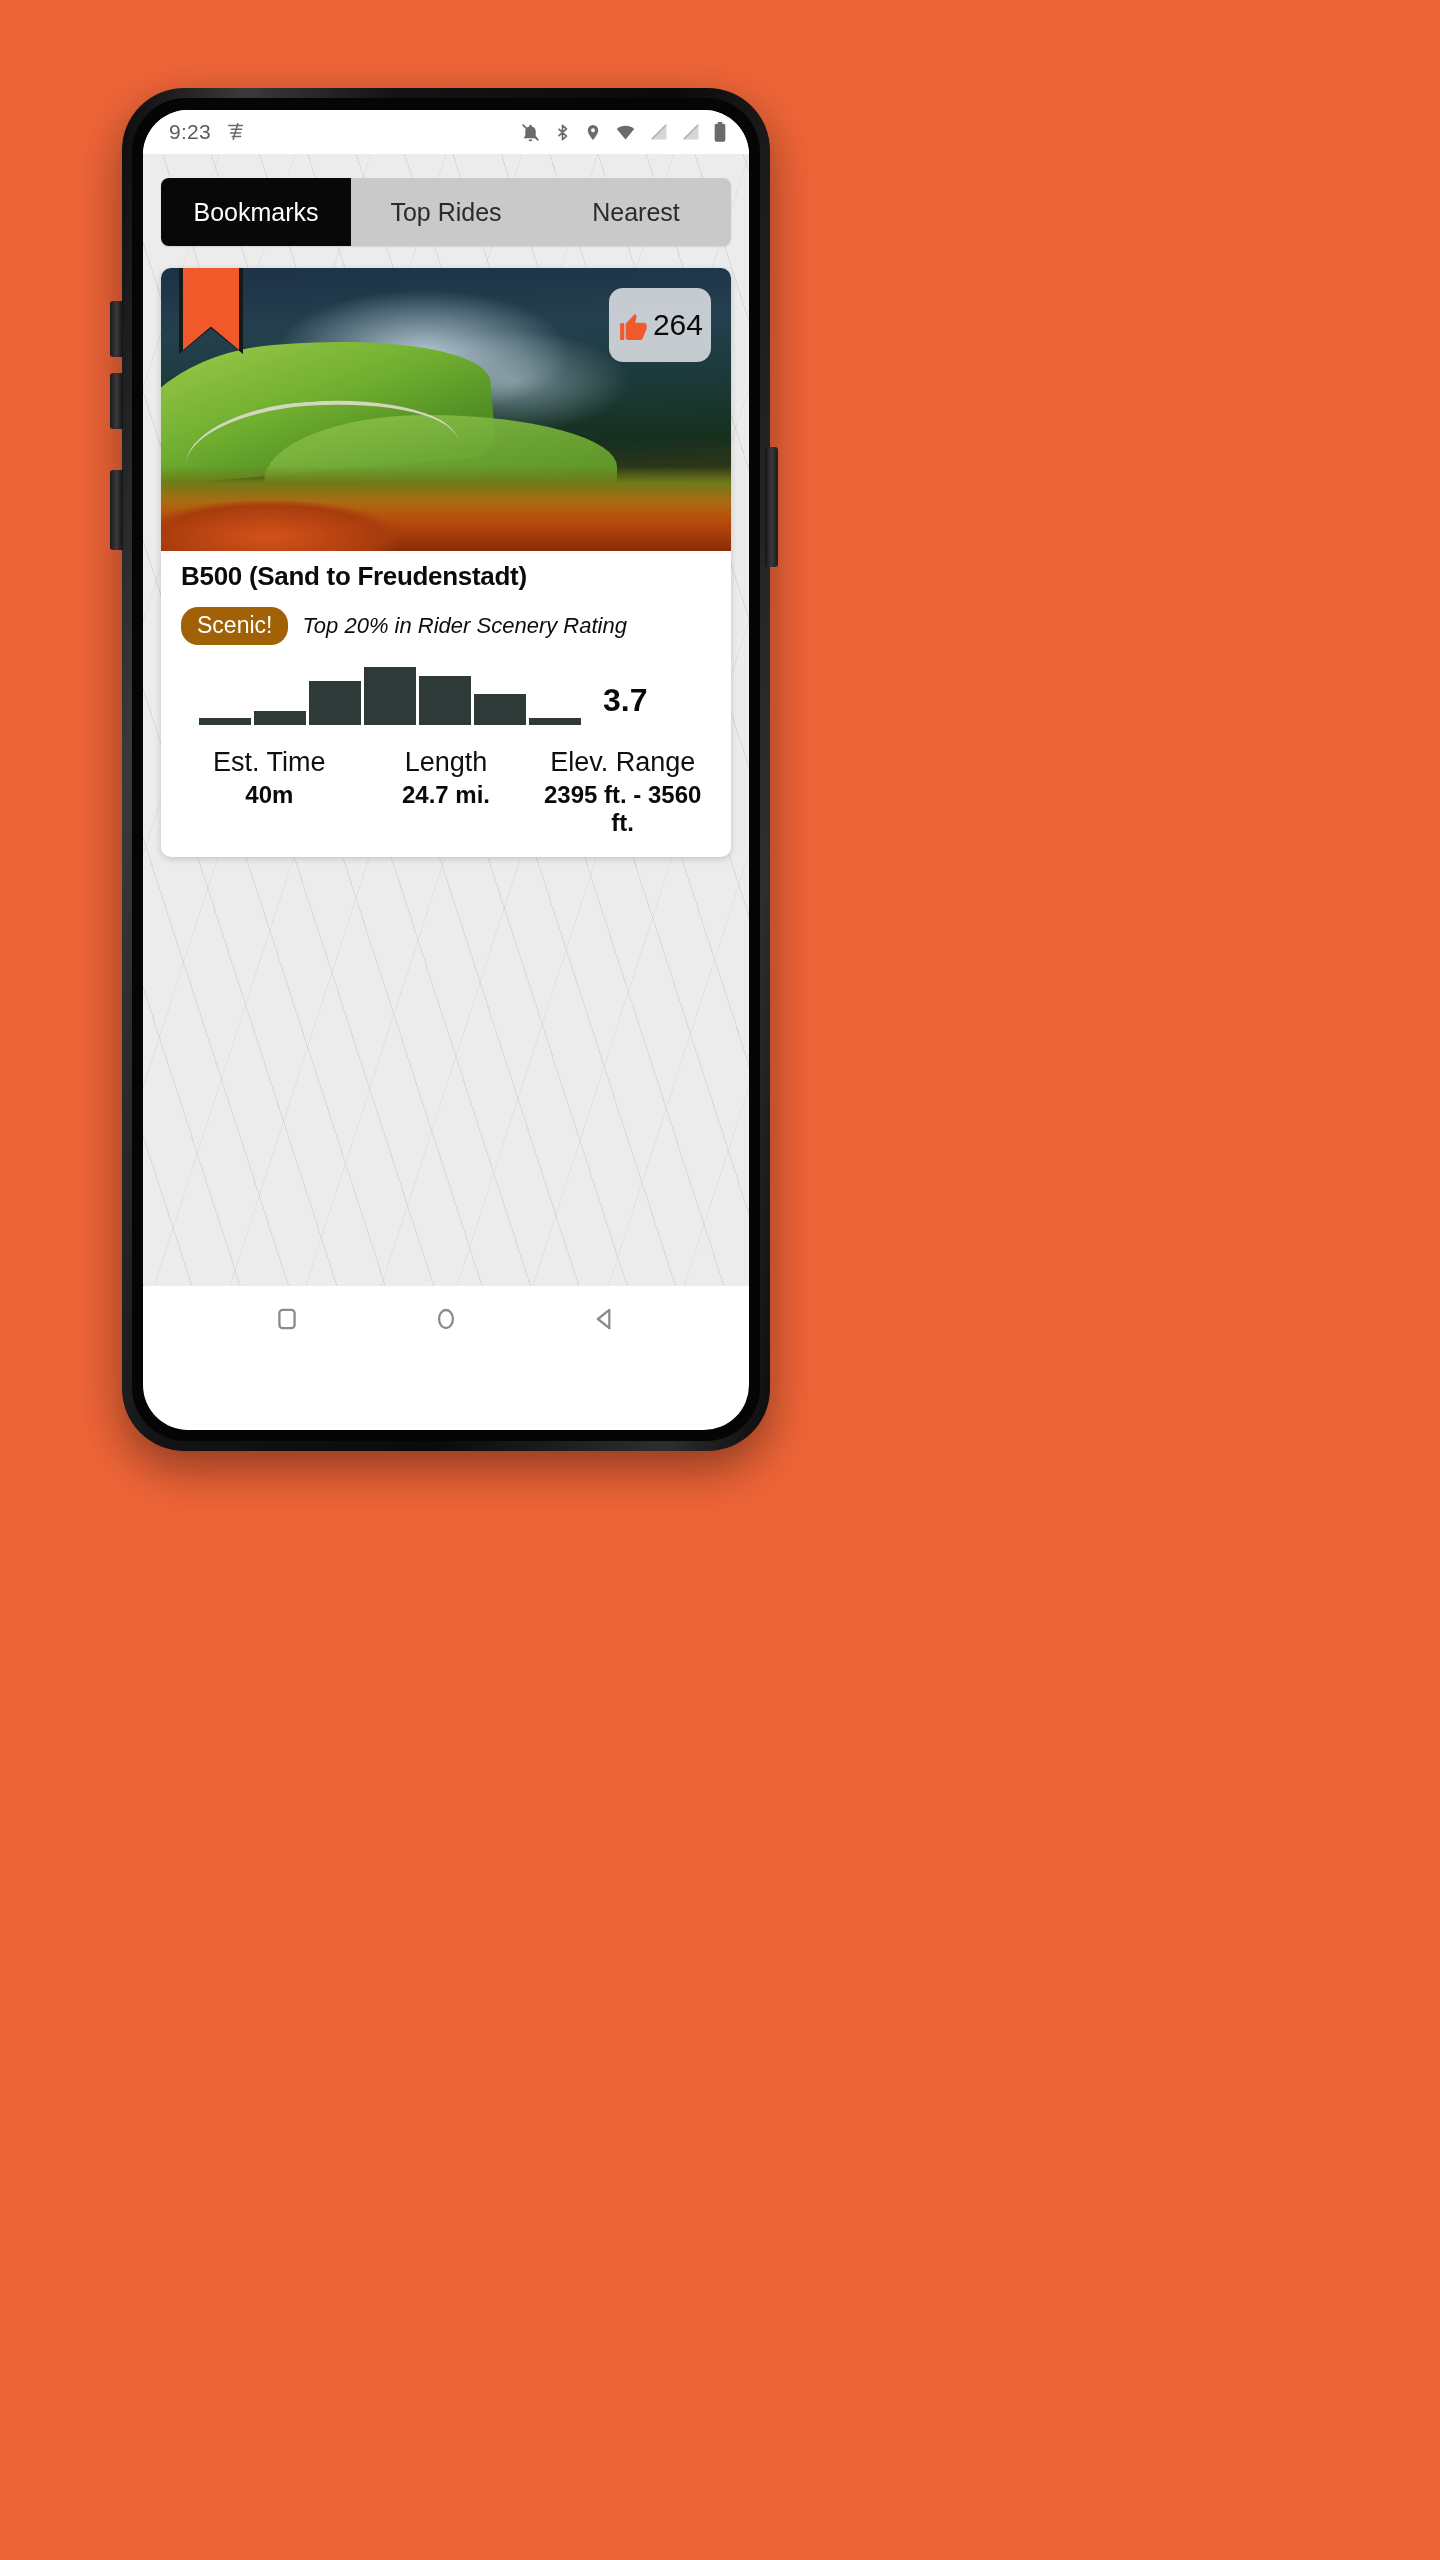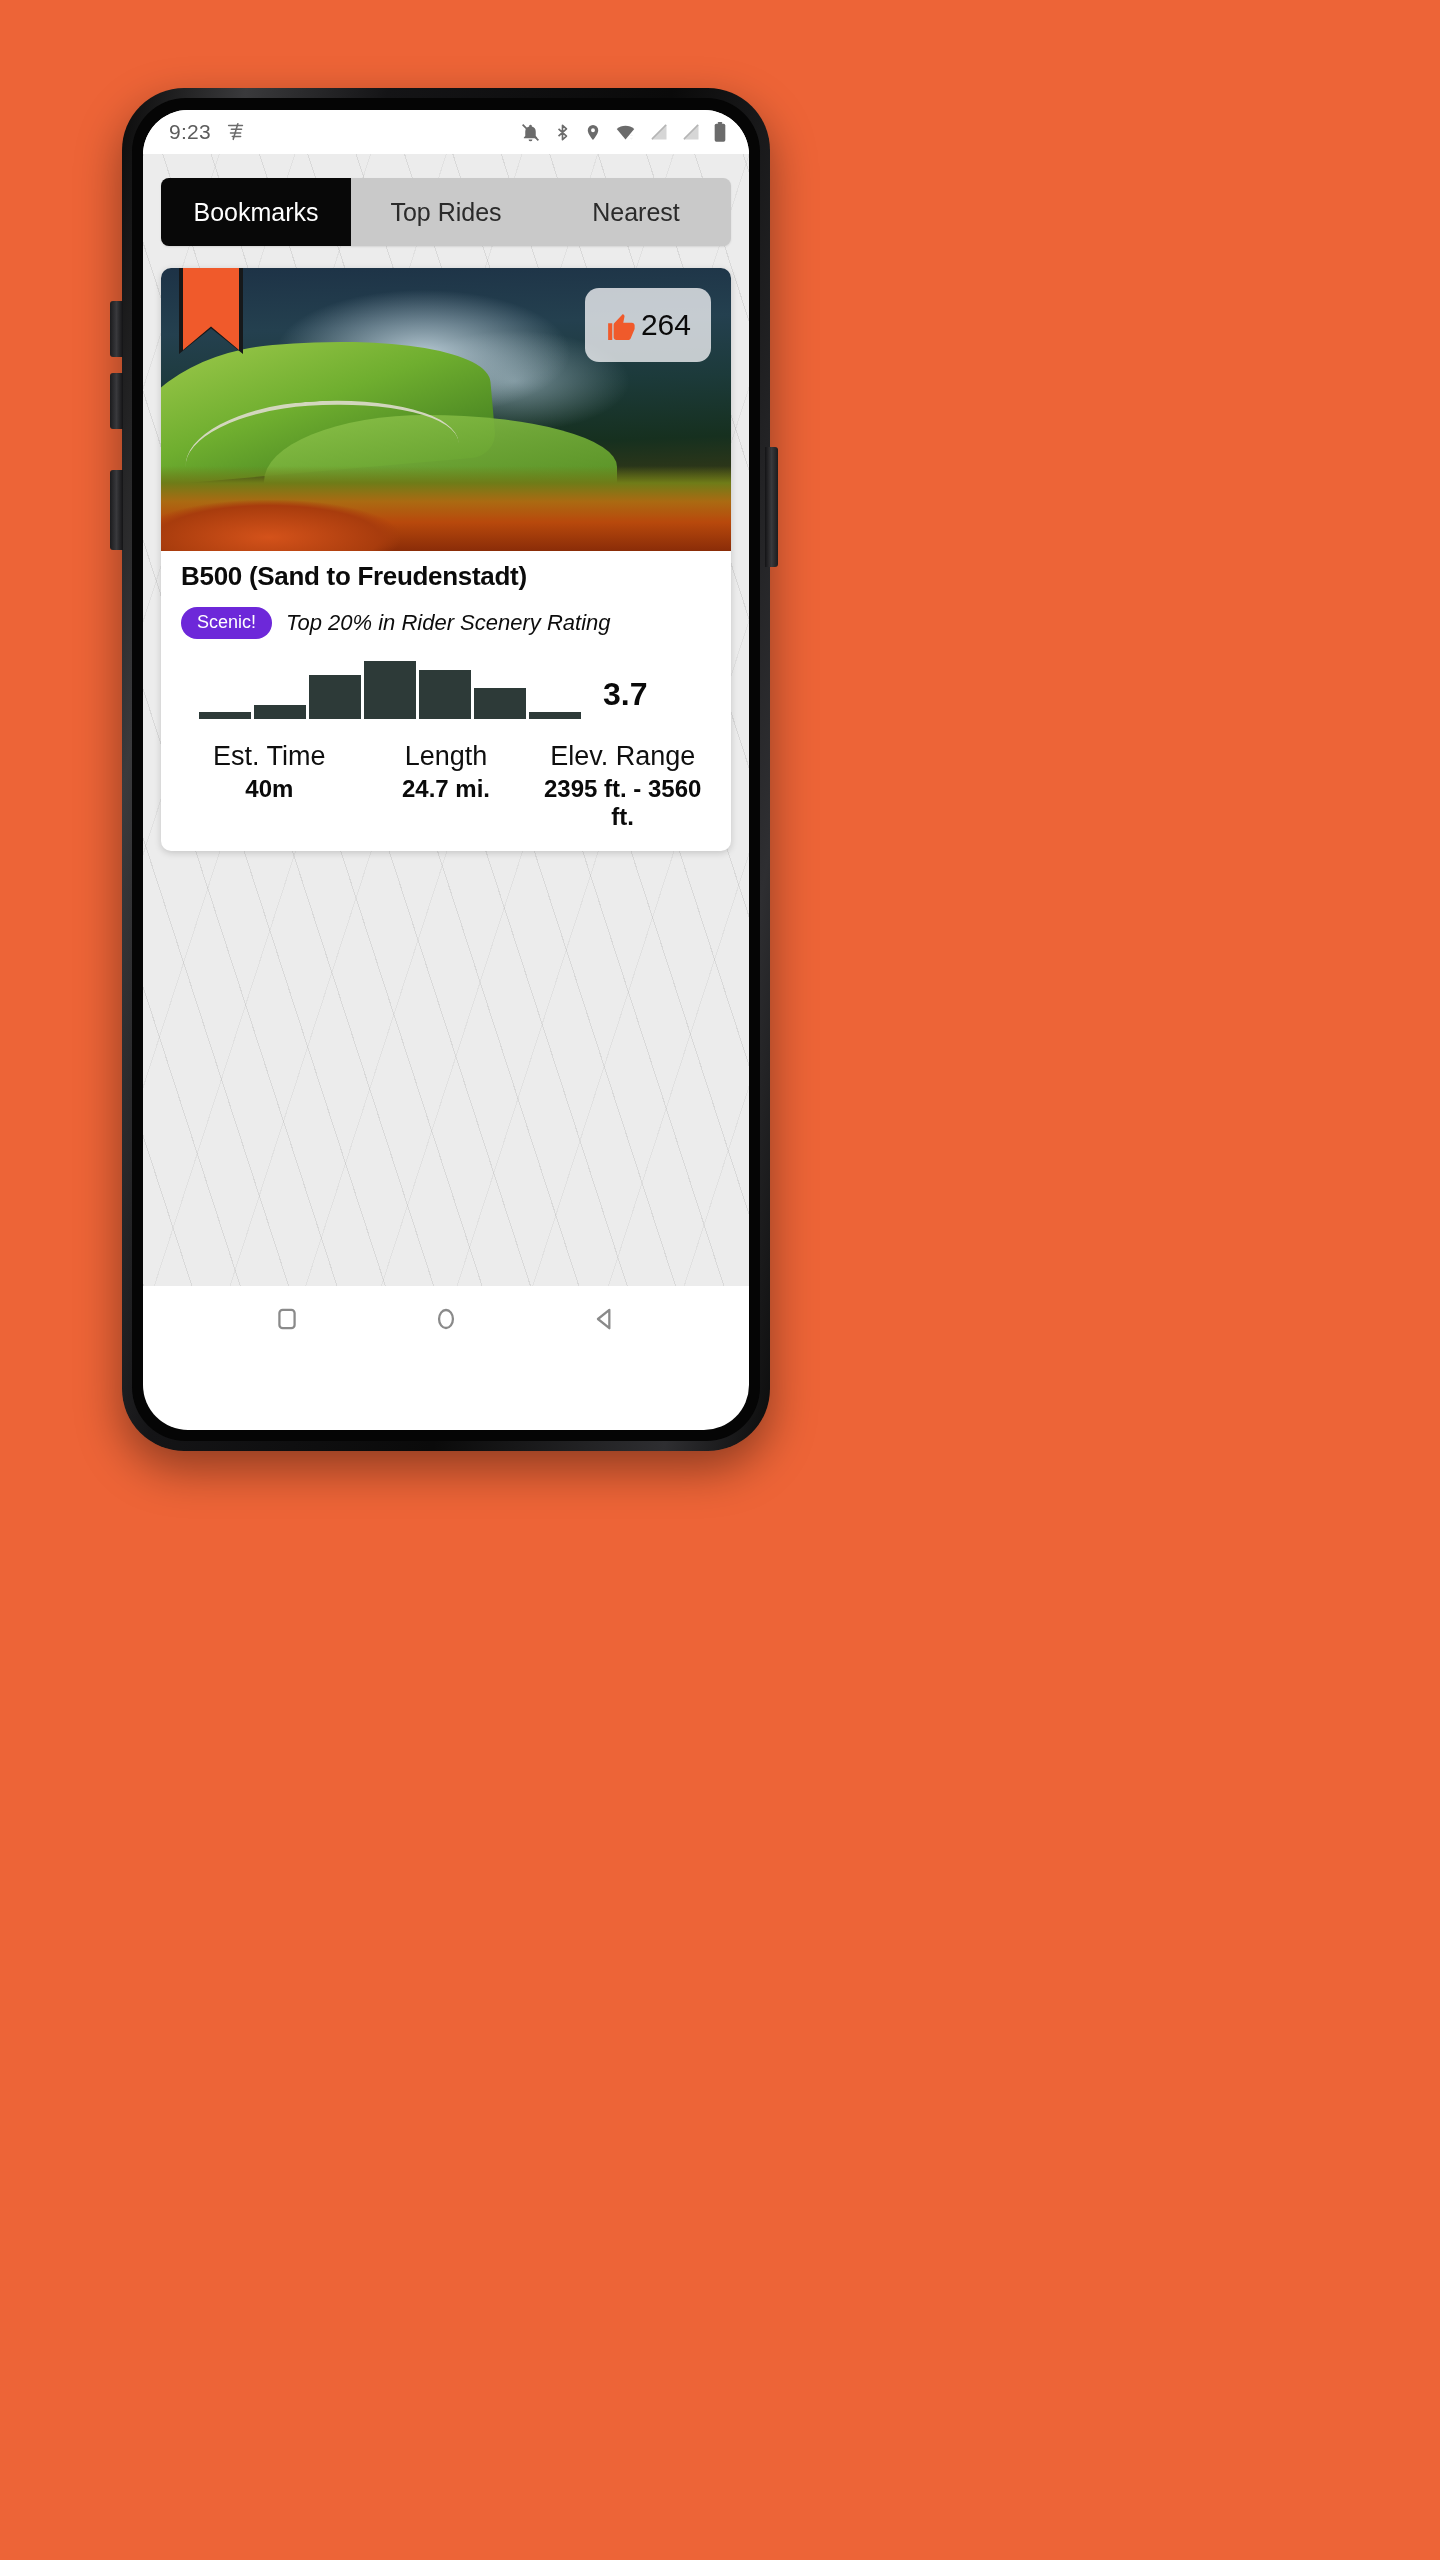--- a/index.html
+++ b/index.html
@@ -200,31 +200,31 @@
     background:#16181a;
     clip-path:polygon(0 0, 100% 0, 100% 100%, 50% 72%, 0 100%);
   }
 
   
   .like-badge{
     position:absolute; right:20px; top:20px;
     min-width:98px; height:74px; border-radius:14px;
     background:rgba(243,244,246,.78);
     display:flex; align-items:center; justify-content:center; gap:6px;
-    padding:0 20px; cursor:pointer;
+    padding:0 8px; cursor:pointer;
   }
   .thumb-icon{ width:30px; height:34px; flex:none;}
   .like-count{ font-size:30px; font-weight:400; color:#0a0a0a; line-height:1;}
 
   
   .card-body{ padding:10px 20px 20px 20px;}
   .card-title{ font-size:26px; font-weight:700; color:#0b0b0b; letter-spacing:-.3px;}
   .tag-row{ display:flex; align-items:center; gap:14px; margin-top:15px;}
   .tag-pill{
-    background:#6d28d9; color:#ffffff; font-size:18px;
+    background:#a16207; color:#ffffff; font-size:23px;
     padding:5px 16px; border-radius:17px; line-height:1.2;
   }
   .tag-note{ font-size:22px; font-style:italic; color:#0d0d0d;}
   .difficulty-label{ margin-top:18px; font-size:24px; font-weight:700; color:#0a0a0a;}
 
   .hist-row{ display:flex; align-items:flex-end; gap:22px; margin-top:14px; padding-left:18px;}
   .histogram{ display:flex; align-items:flex-end; gap:3px; height:66px;}
   .hist-bar{ width:52px; background:#2d3a38; }
   .hist-value{ font-size:32px; font-weight:700; color:#0a0a0a; margin-bottom:6px;}
 

